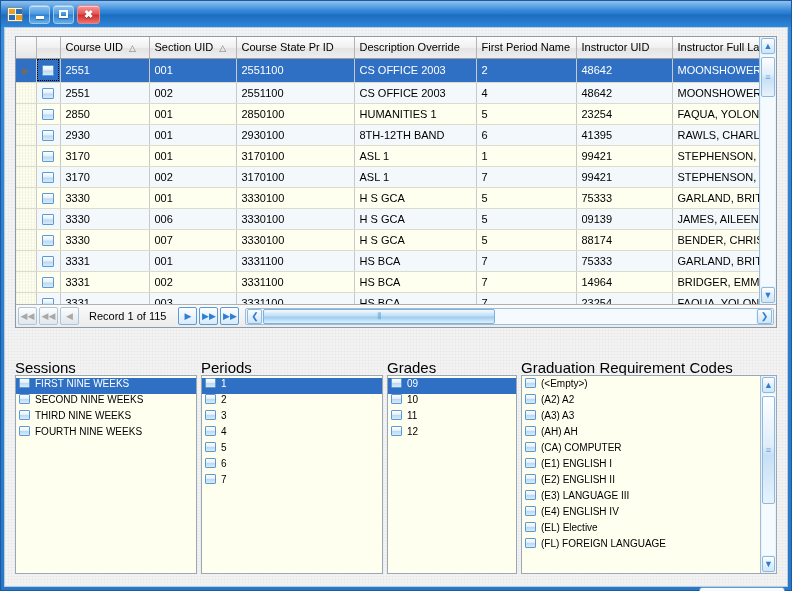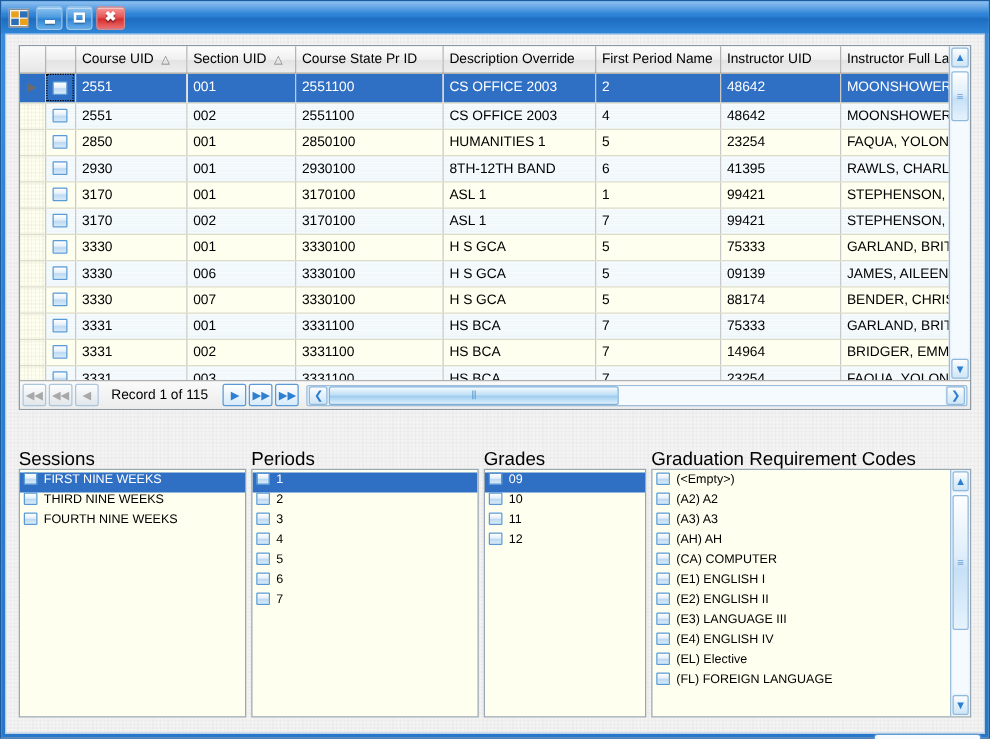--- a/index.html
+++ b/index.html
@@ -465,20 +465,24 @@
 
     <div class="panel-label" style="left:10px;top:331px;">Sessions</div>
     <div class="listbox" style="left:10px;top:347px;width:182px;height:199px;">
       <div class="listinner" id="list-sessions">
           <div class="list-item sel">
             <span class="lcb"></span>
             <span>FIRST NINE WEEKS</span>
           </div>
           <div class="list-item">
             <span class="lcb"></span>
+            <span>SECOND NINE WEEKS</span>
+          </div>
+          <div class="list-item">
+            <span class="lcb"></span>
             <span>THIRD NINE WEEKS</span>
           </div>
           <div class="list-item">
             <span class="lcb"></span>
             <span>FOURTH NINE WEEKS</span>
           </div>
         </div>
     </div>
 
     <div class="panel-label" style="left:196px;top:331px;">Periods</div>

